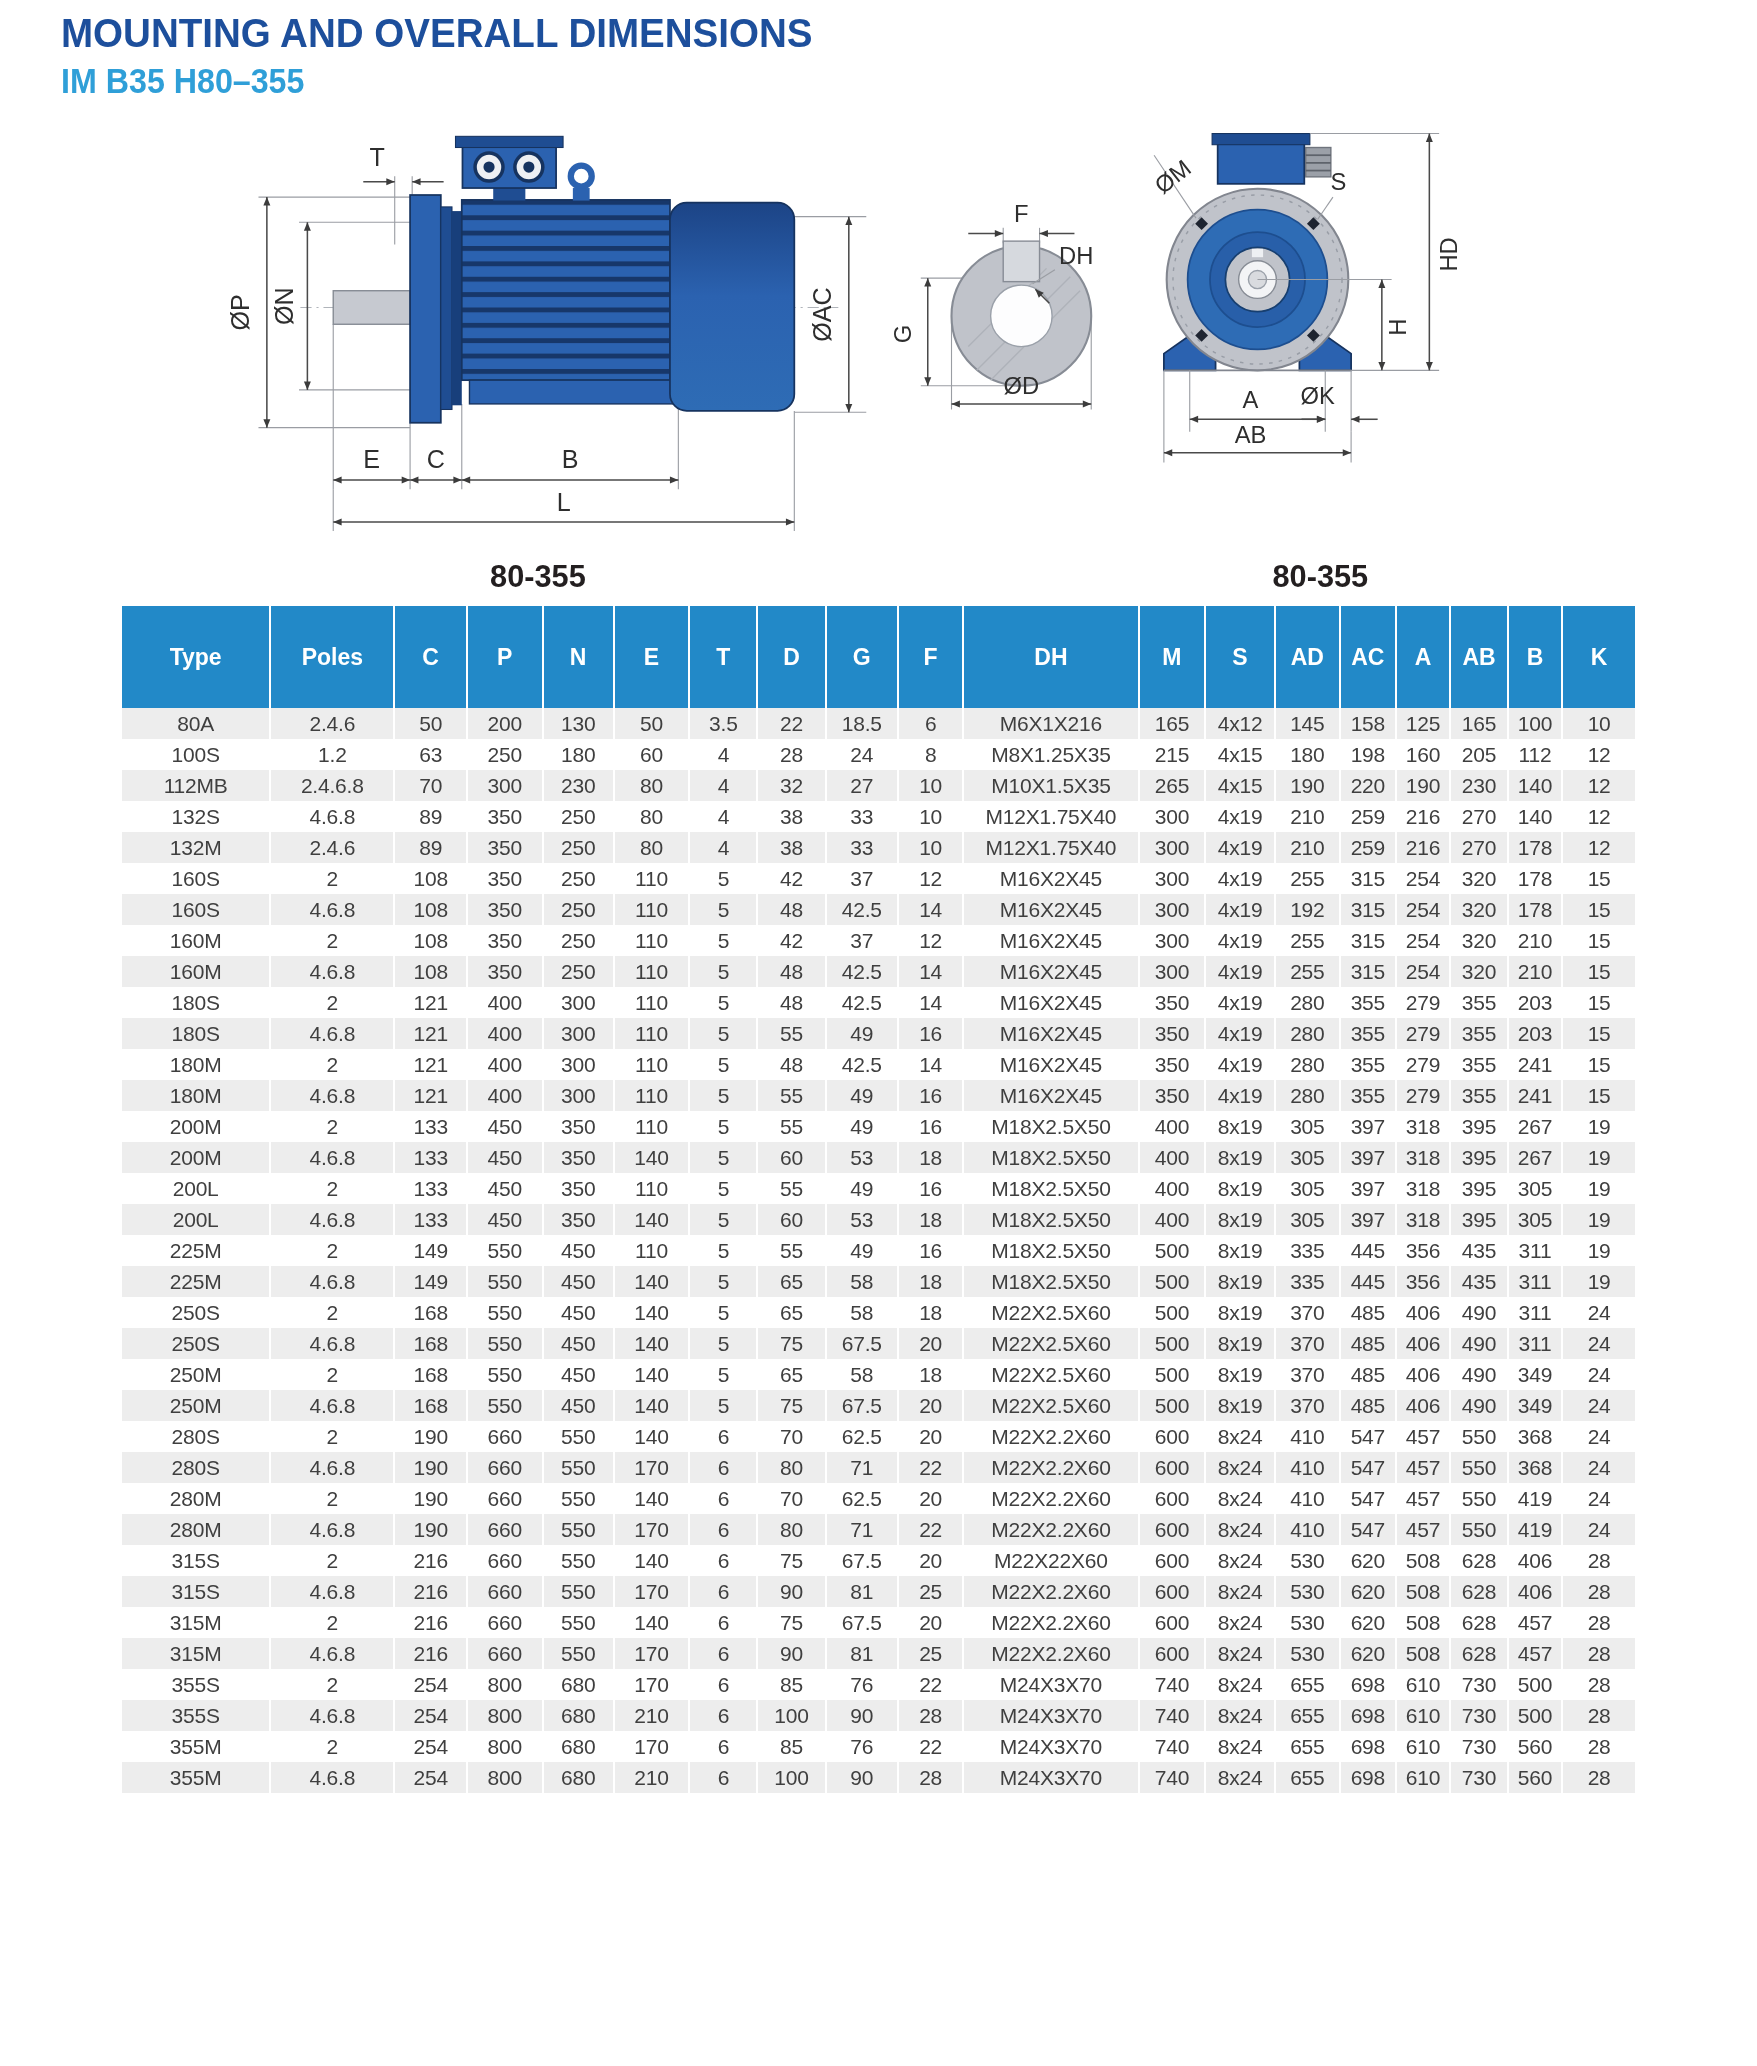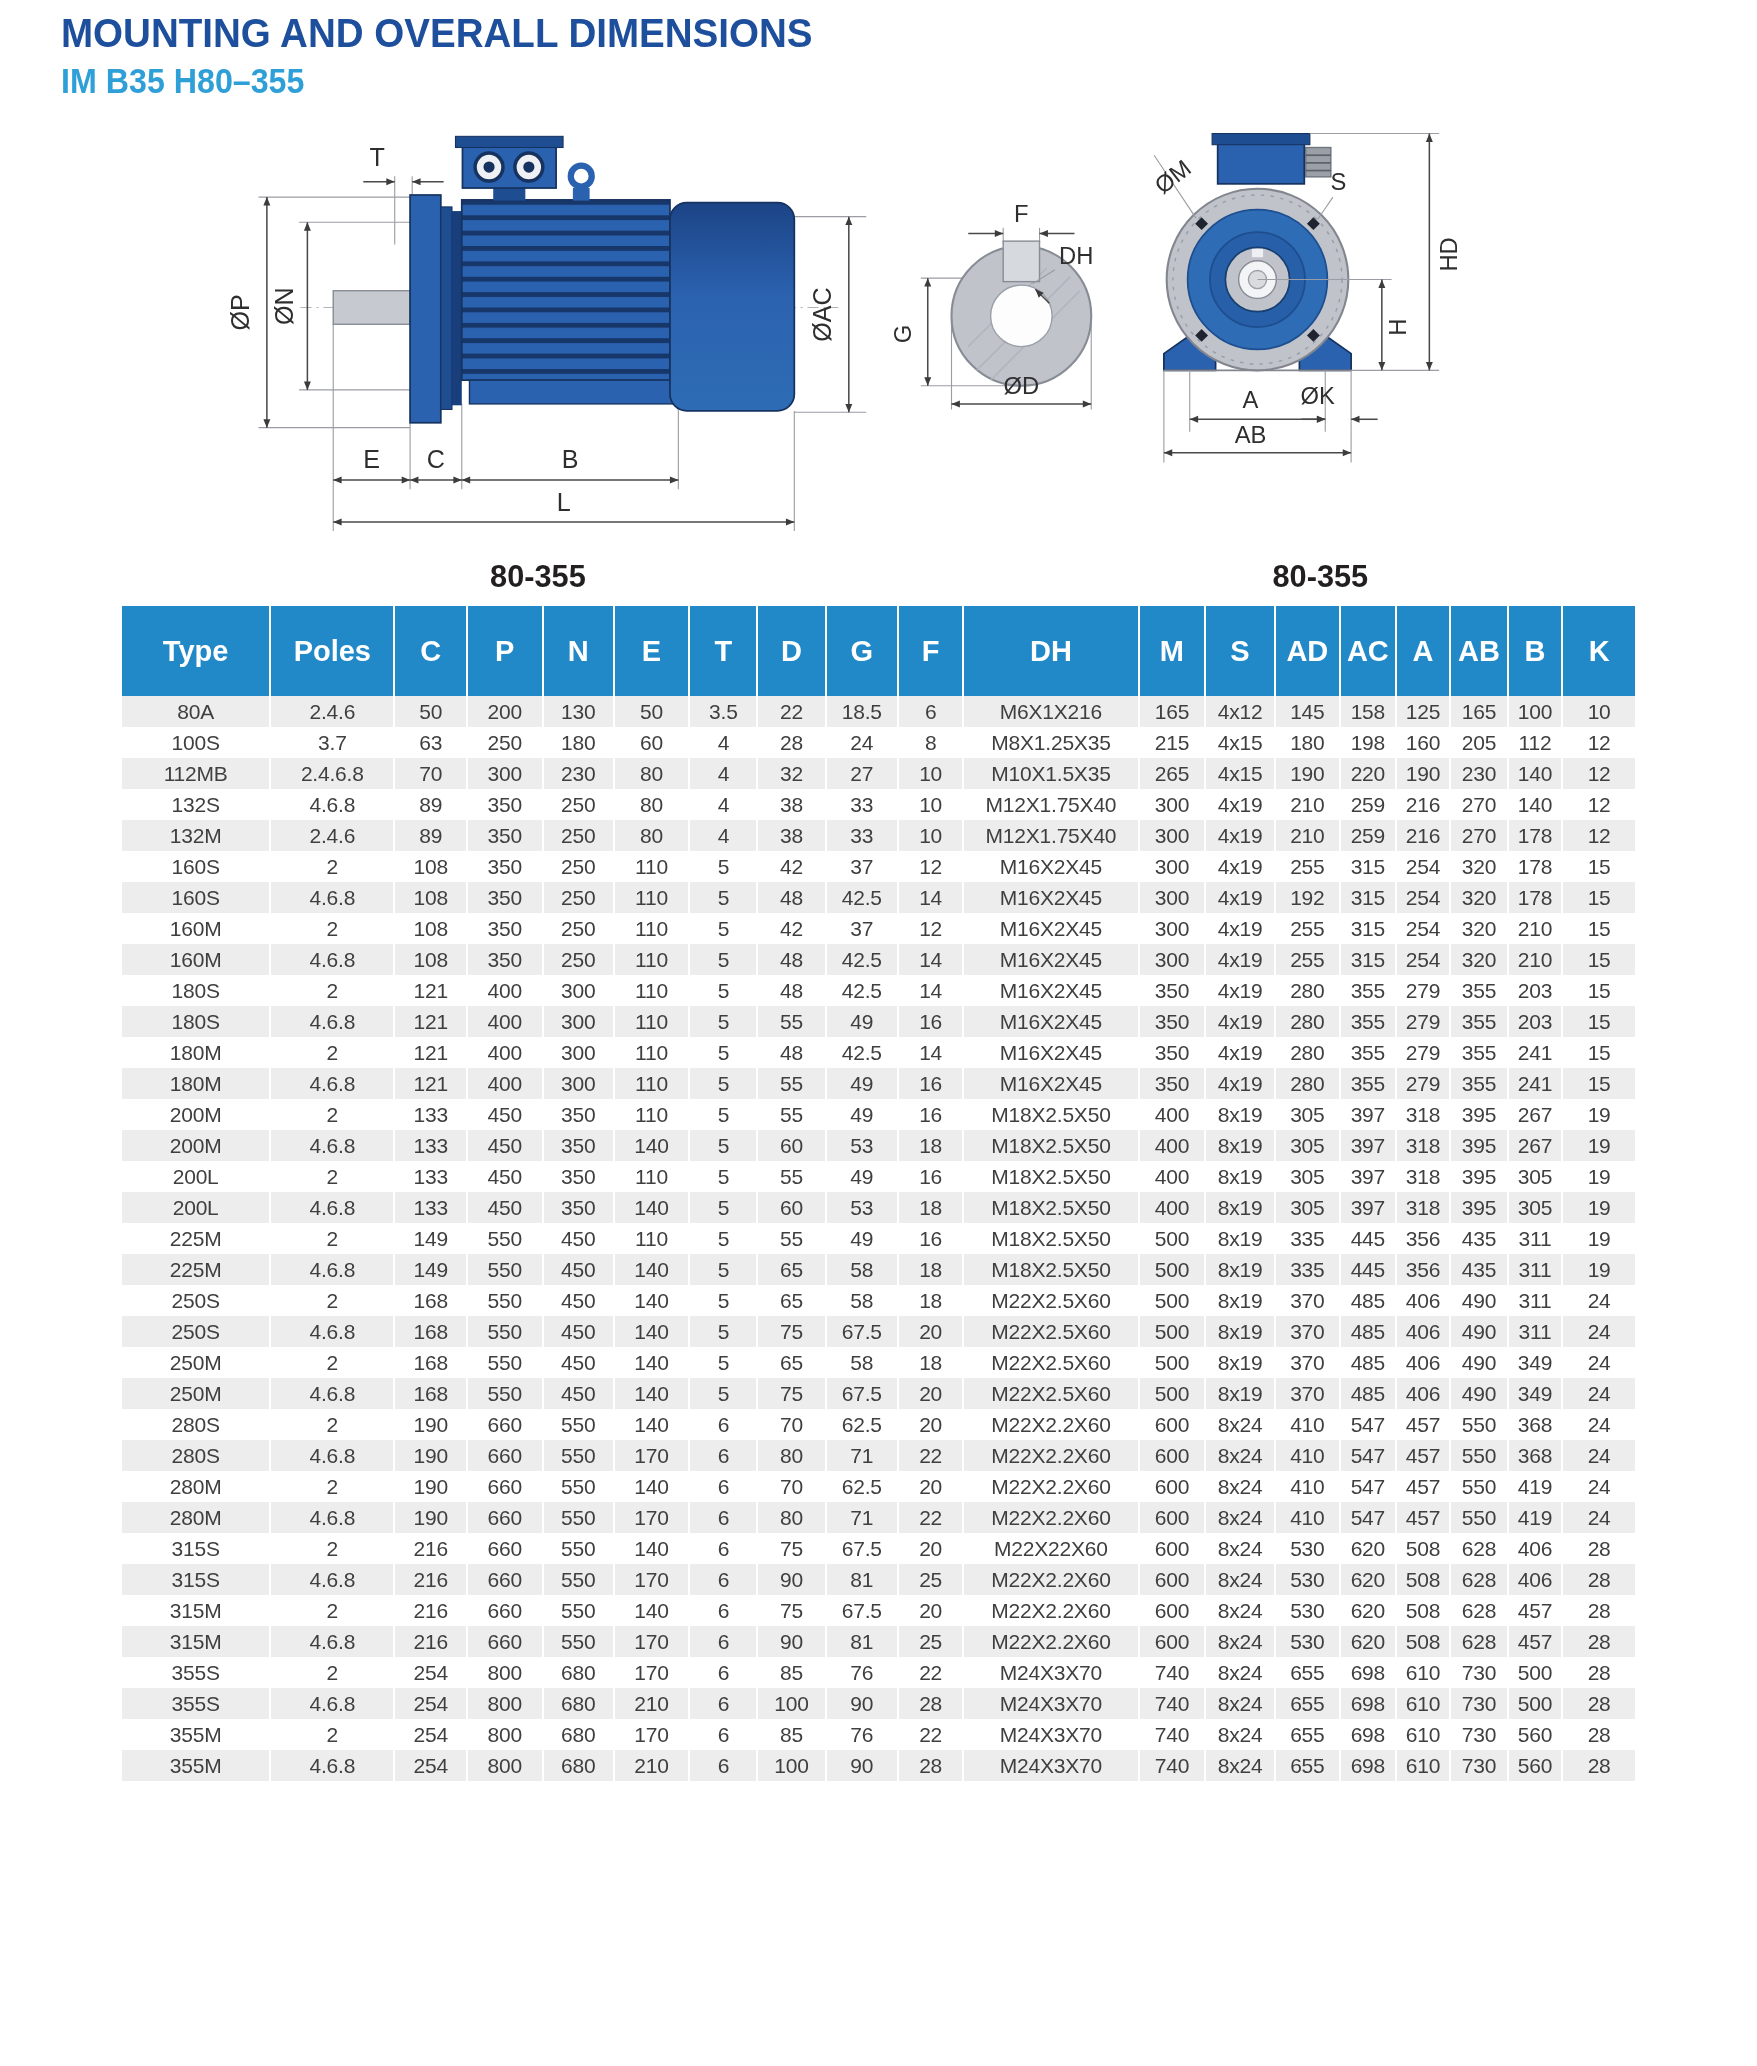--- a/index.html
+++ b/index.html
@@ -23,21 +23,21 @@
   .dim{stroke:#4a4a4a;stroke-width:2.2;fill:none;}
   .ext{stroke:#9a9da3;stroke-width:1.6;fill:none;}
   .cl{stroke:#b0b4ba;stroke-width:1.6;stroke-dasharray:16 7 3 7;fill:none;}
   .dimtxt{font-family:"Liberation Sans",sans-serif;font-size:36px;fill:#2e2e2e;}
   .dimtxt2{font-family:"Liberation Sans",sans-serif;font-size:34px;fill:#2e2e2e;}
   .cap{font-family:"Liberation Sans",sans-serif;font-size:44px;font-weight:bold;fill:#231f20;}
   .table-wrap{position:absolute;left:122px;top:606px;width:1513px;}
   table.dims{width:100%;border-collapse:collapse;table-layout:fixed;}
   table.dims thead th{
     background:var(--table_header_bg,#2289c8);color:#fff;
-    font-size:29px;font-weight:bold;height:90px;
+    font-size:23px;font-weight:bold;height:102px;
     border-left:2.1px solid #fff;padding:0;text-align:center;
   }
   table.dims thead th:first-child{border-left:none;}
   table.dims tbody td{
     height:31px;font-size:21px;color:#3f3f3f;text-align:center;
     border-left:2.1px solid #fff;white-space:nowrap;padding:0;letter-spacing:-0.2px;
   }
   table.dims tbody td:first-child{border-left:none;}
   table.dims tbody tr{background:#ffffff;border-radius:6px;}
   table.dims tbody tr.alt{background:var(--row_stripe,#ededed);}
@@ -285,21 +285,21 @@
             <td>4x12</td>
             <td>145</td>
             <td>158</td>
             <td>125</td>
             <td>165</td>
             <td>100</td>
             <td>10</td>
           </tr>
           <tr>
             <td>100S</td>
-            <td>3.7</td>
+            <td>1.2</td>
             <td>63</td>
             <td>250</td>
             <td>180</td>
             <td>60</td>
             <td>4</td>
             <td>28</td>
             <td>24</td>
             <td>8</td>
             <td>M8X1.25X35</td>
             <td>215</td>

